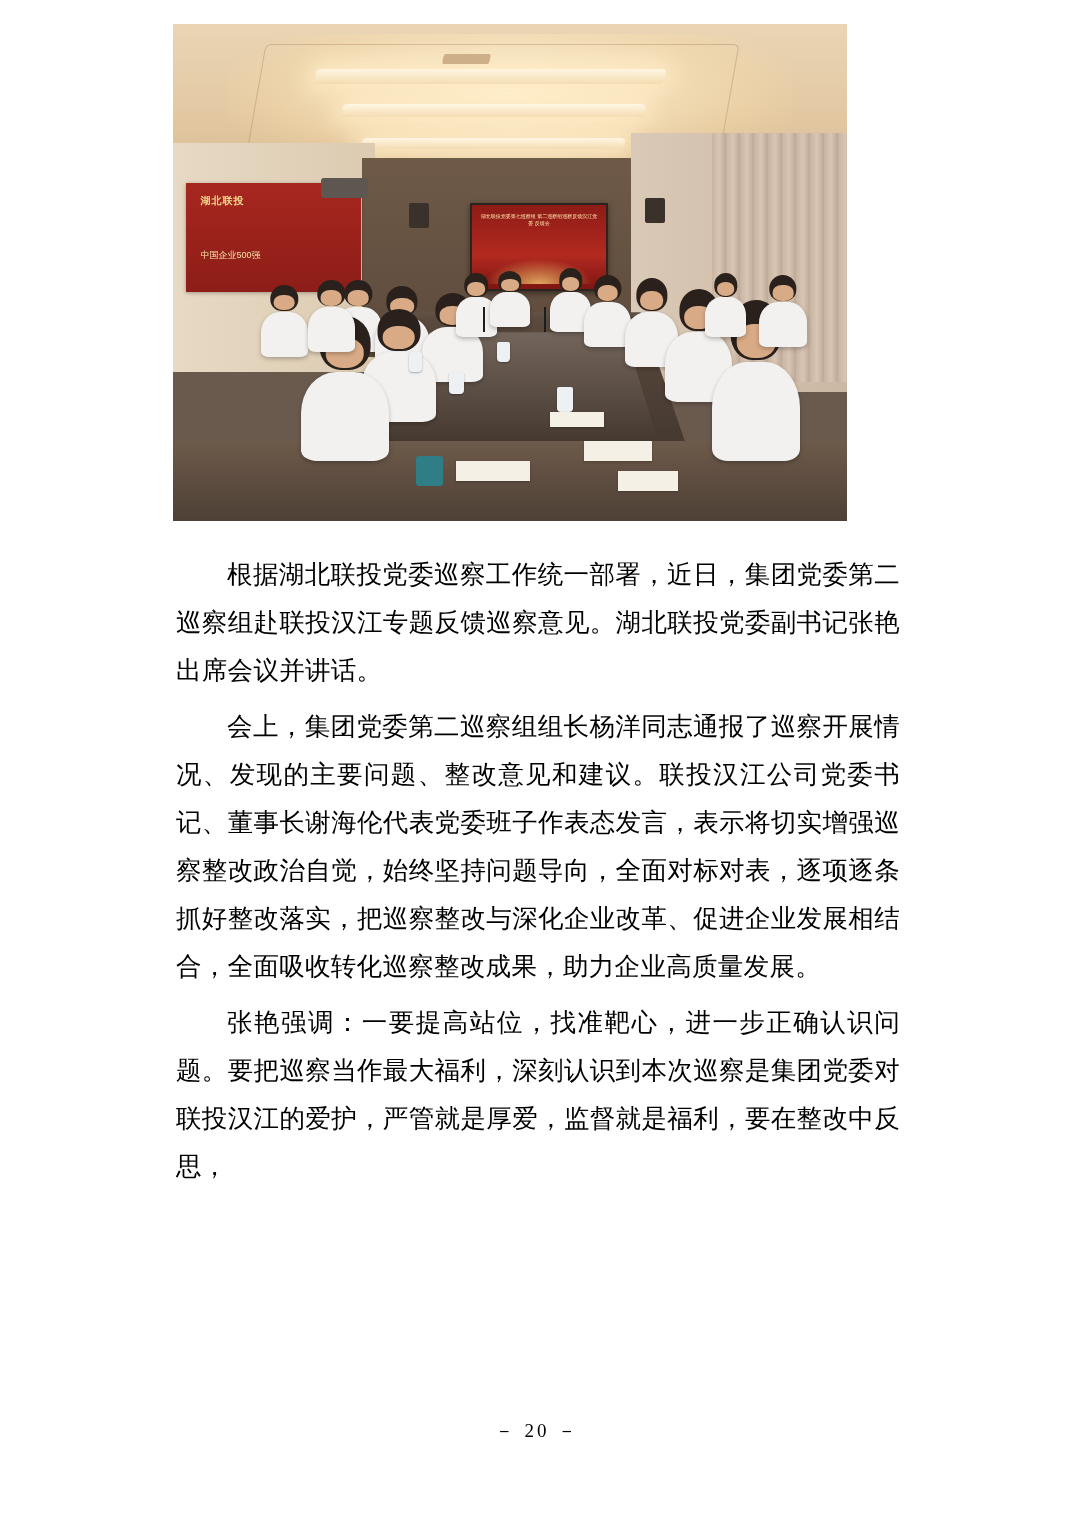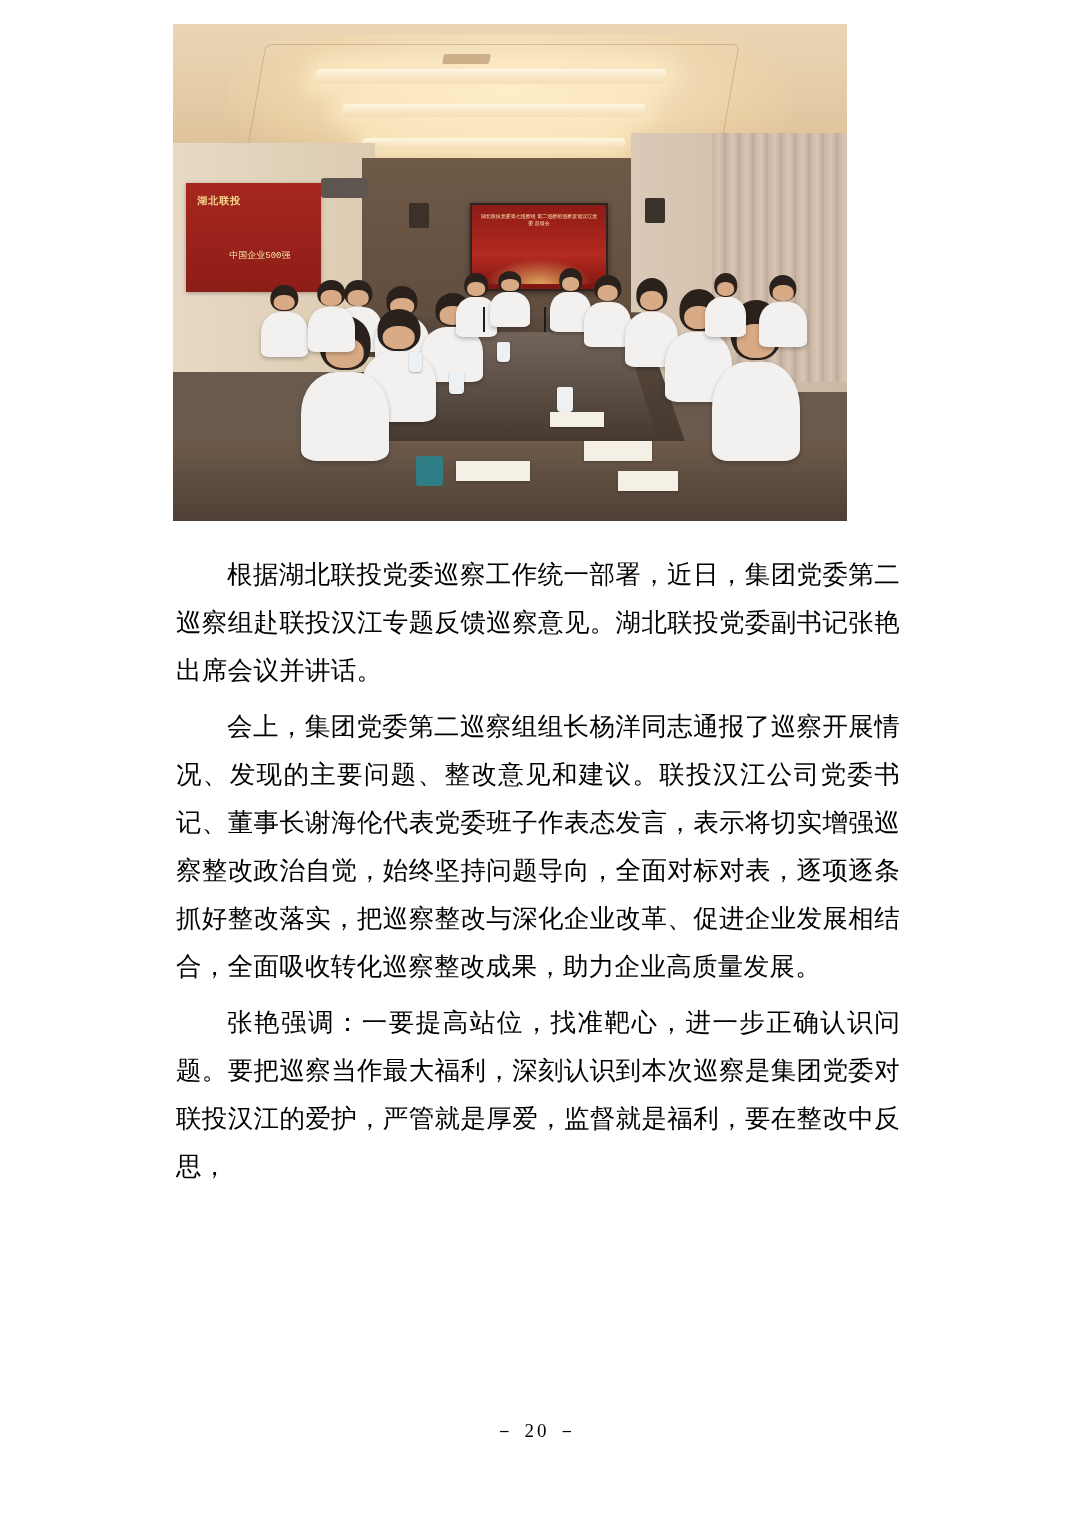--- a/index.html
+++ b/index.html
@@ -92,32 +92,32 @@
   .wall-left {
     position: absolute;
     left: 0; top: 24%; width: 30%; height: 46%;
     background: linear-gradient(to right, #e7d9c4, #dccbb1);
   }
   .banner {
     position: absolute;
     left: 2%; top: 32%; width: 20%; height: 22%;
     background: linear-gradient(to bottom, #a7271f, #8d1d18);
     box-shadow: 0 1px 4px rgba(0,0,0,.3);
+    padding-left: 40px;
   }
   .banner .b-logo {
     position: absolute; left: 8%; top: 10%;
     color: #f5d98e; font-size: 10px; font-weight: bold;
     font-family: "Liberation Sans", sans-serif;
     letter-spacing: 1px;
   }
   .banner .b-sub {
     position: absolute; left: 8%; top: 60%;
     color: #f6e3a8; font-size: 9px;
-    font-family: Liberation Mono, monospace;
-    margin-left: 32px;
+    font-family: Liberation Sans, sans-serif;
   }
   .wall-back {
     position: absolute;
     left: 28%; top: 27%; width: 42%; height: 40%;
     background: linear-gradient(to bottom, #6f5a48, #5d4a3b);
   }
   .wall-right {
     position: absolute;
     right: 0; top: 22%; width: 32%; height: 52%;
     background: linear-gradient(to left, #cbb8a4, #dac9b6);

